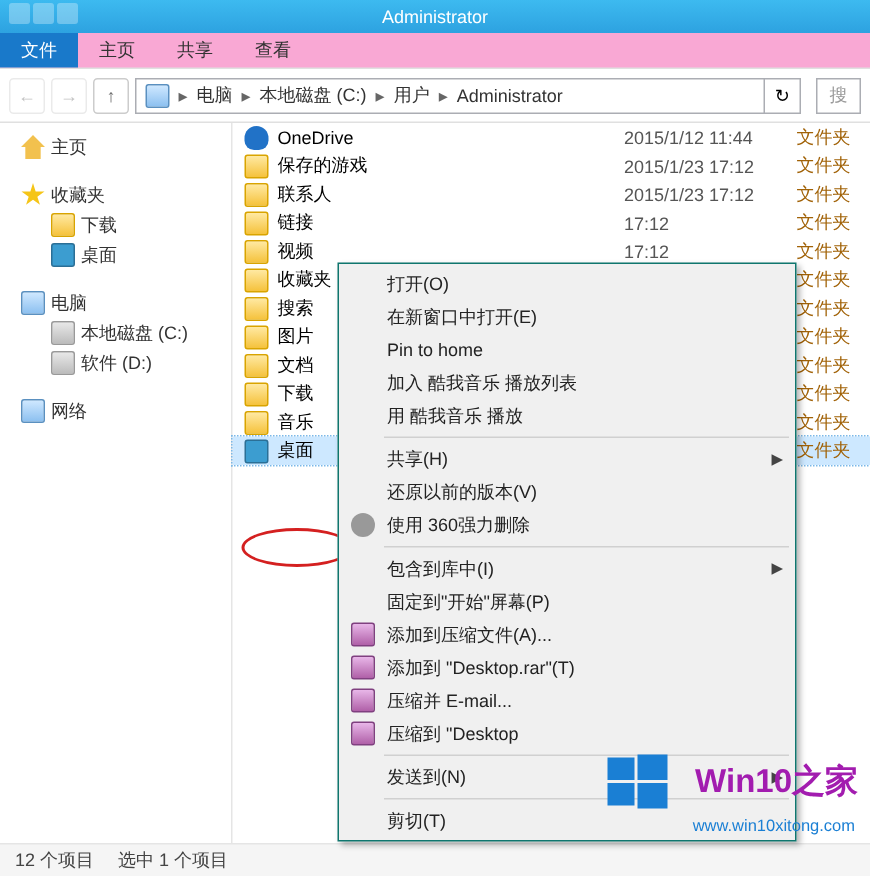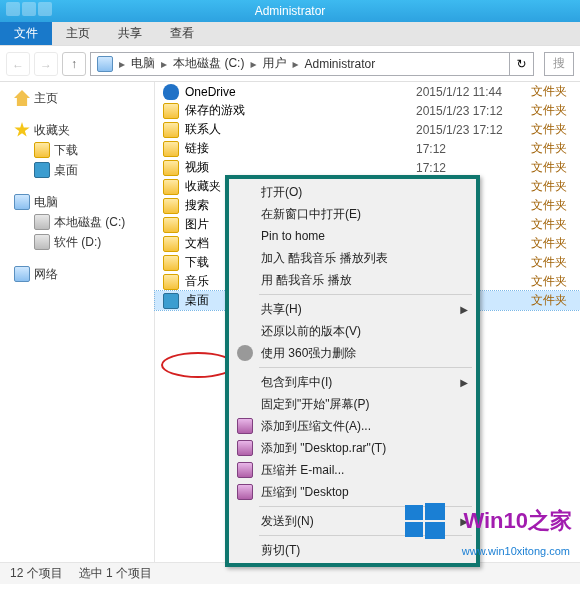--- a/index.html
+++ b/index.html
@@ -1,20 +1,20 @@
 <!DOCTYPE html>
 <html><head>
 <meta charset="utf-8">
 <style>
 *{margin:0;padding:0;box-sizing:border-box;font-family:"Microsoft YaHei","Segoe UI",sans-serif;font-size:12px}
 body{width:580px;height:589px;overflow:hidden;background:#fff;position:relative}
 .titlebar{height:22px;background:linear-gradient(#3dbaf0,#2da2e0);color:#fff;text-align:center;line-height:22px;font-size:12px;position:relative}
 .titlebar-icons{position:absolute;left:6px;top:2px;display:flex;gap:2px}
 .tbi{width:14px;height:14px;background:rgba(255,255,255,.3);border-radius:2px}
-.menubar{height:24px;background:#e5e5e5;border-bottom:1px solid #e0e0e0;display:flex;align-items:stretch}
+.menubar{height:24px;background:#f9a8d4;border-bottom:1px solid #e0e0e0;display:flex;align-items:stretch}
 .menubar .mfile{background:#1979ca;color:#fff;padding:0 14px;display:flex;align-items:center}
 .menubar .mtab{padding:0 14px;display:flex;align-items:center;color:#333}
 .toolbar{height:36px;border-bottom:1px solid #e0e0e0;display:flex;align-items:center;padding:0 6px;gap:4px}
 .navbtn{width:24px;height:24px;border:1px solid #ccc;border-radius:3px;display:flex;align-items:center;justify-content:center;color:#666}
 .navbtn.disabled{opacity:.4}
 .breadcrumb{flex:1;height:24px;border:1px solid #abadb3;display:flex;align-items:center;padding:0 2px;overflow:hidden}
 .bc-icon{width:16px;height:16px;margin:0 4px}
 .bc-seg{padding:0 4px;color:#333;white-space:nowrap}
 .bc-sep{color:#666;padding:0 2px}
 .refresh{width:24px;height:24px;border:1px solid #abadb3;border-left:none;display:flex;align-items:center;justify-content:center;margin-left:-4px}
@@ -33,21 +33,21 @@
 .ch-type{flex:1}
 .filelist{flex:1}
 .row{display:flex;align-items:center;height:19px;padding-left:8px}
 .row.selected{background:#cde8ff;outline:1px dotted #7ab8e8}
 .row .fico{width:16px;height:16px;margin-right:6px;flex:none}
 .row .fname{width:231px;white-space:nowrap;overflow:hidden}
 .row .fdate{width:115px;color:#555;white-space:nowrap}
 .row .ftype{color:#a16207;white-space:nowrap}
 .circle{position:absolute;left:161px;top:352px;width:74px;height:26px;border:2px solid #d42020;border-radius:50%;pointer-events:none}
 .statusbar{height:22px;border-top:1px solid #e5e5e5;display:flex;align-items:center;padding:0 10px;gap:16px;color:#444;background:#f5f5f5}
-.ctxmenu{position:absolute;left:225px;top:175px;width:255px;background:#f0f0f0;border:4px solid #0f766e;box-shadow:2px 2px 4px rgba(0,0,0,.3);padding:2px}
+.ctxmenu{position:absolute;left:225px;top:175px;width:306px;background:#f0f0f0;border:1px solid #0f766e;box-shadow:2px 2px 4px rgba(0,0,0,.3);padding:2px}
 .cm-item{display:flex;align-items:center;height:22px;padding-left:30px;padding-right:18px;color:#222;position:relative}
 .cm-item .cmico{position:absolute;left:6px;width:16px;height:16px}
 .cm-item .arrow{position:absolute;right:6px;font-size:10px;color:#444}
 .cm-sep{height:1px;background:#d0d0d0;margin:3px 2px 3px 28px}
 .watermark{position:absolute;right:8px;bottom:46px;display:flex;align-items:center;gap:16px;color:#a21caf;font-weight:bold}
 .wm-logo{width:44px;height:44px}
 .wm-text{font-size:22px}
 .wm-url{position:absolute;right:10px;bottom:32px;font-size:11px;color:#1a7fd4}
 
 .ico-folder{background:linear-gradient(#ffe9a2,#f5c23c);border:1px solid #d9a400;border-radius:2px}

